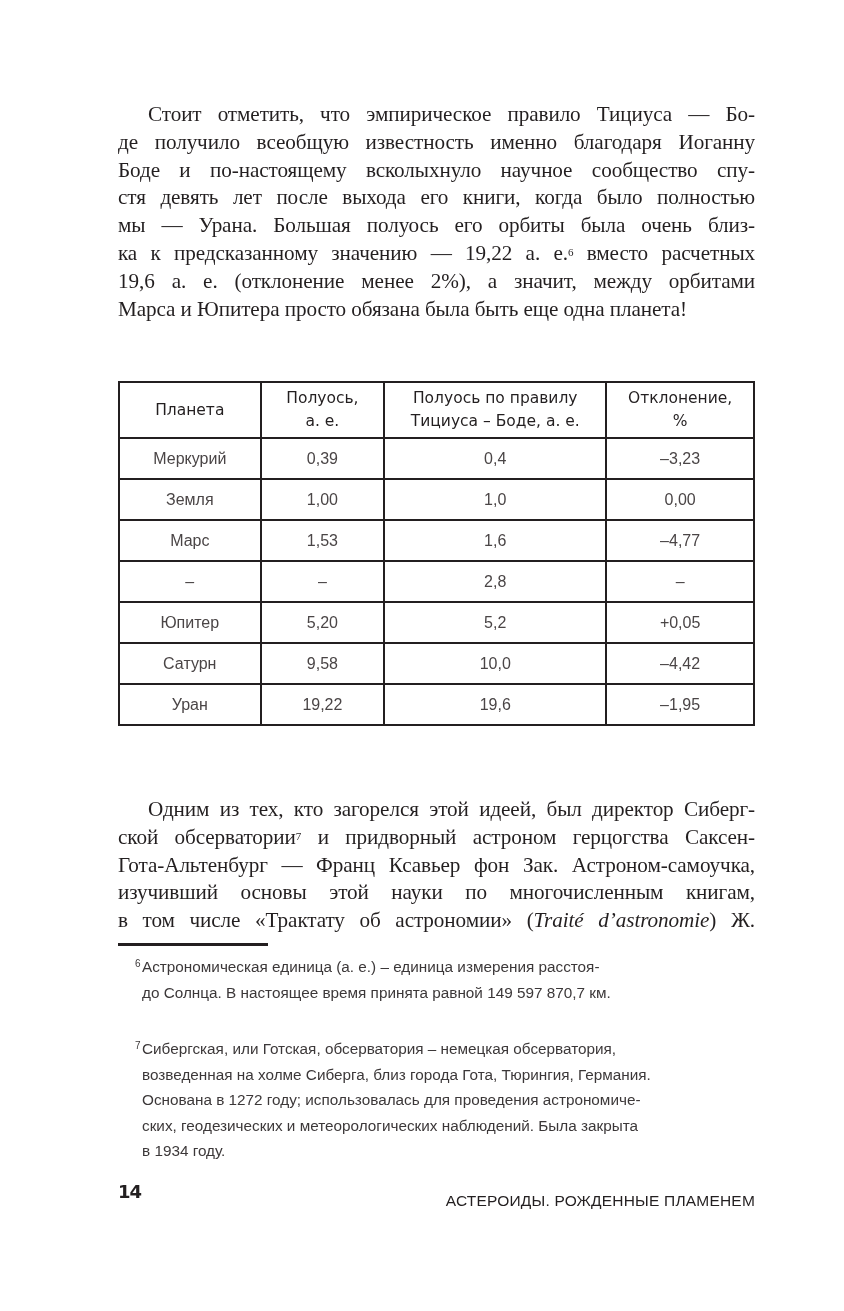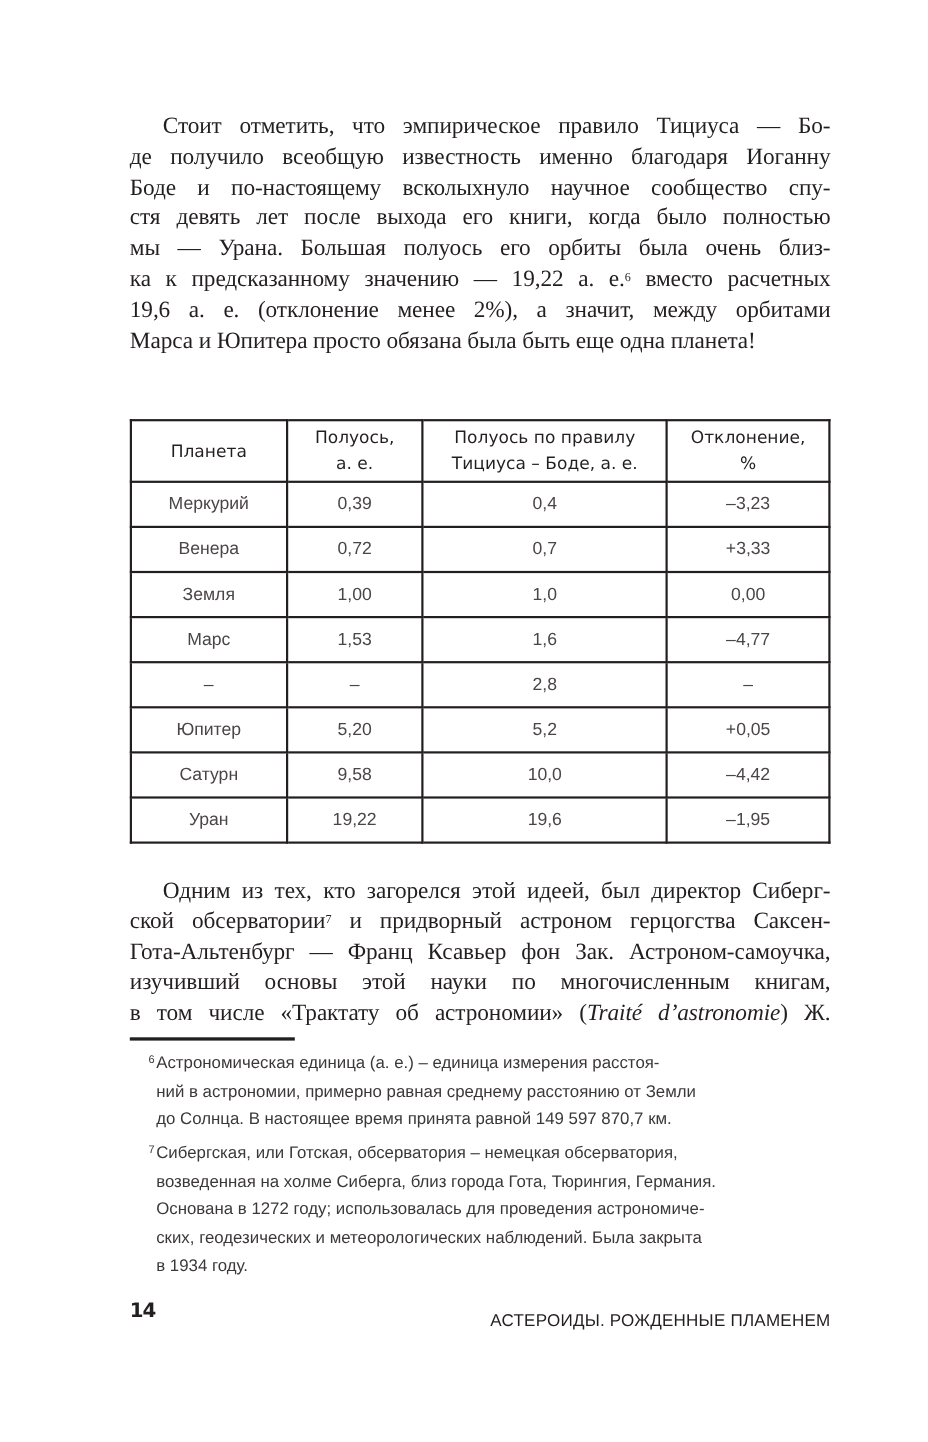--- a/index.html
+++ b/index.html
@@ -82,26 +82,20 @@
       <th><span>Полуось по правилу</span><br><span>Тициуса – Боде, а. е.</span></th>
       <th><span>Отклонение,</span><br><span>%</span></th>
     </tr>
     <tr>
       <td>Меркурий</td>
           <td>0,39</td>
           <td>0,4</td>
           <td>–3,23</td>
     </tr>
     <tr>
-      <td>Венера</td>
-          <td>0,72</td>
-          <td>0,7</td>
-          <td>+3,33</td>
-    </tr>
-    <tr>
       <td>Земля</td>
           <td>1,00</td>
           <td>1,0</td>
           <td>0,00</td>
     </tr>
     <tr>
       <td>Марс</td>
           <td>1,53</td>
           <td>1,6</td>
           <td>–4,77</td>
@@ -139,21 +133,20 @@
     <span class="line">Гота-Альтенбург — Франц Ксавьер фон Зак. Астроном-самоучка,</span>
     <span class="line">изучивший основы этой науки по многочисленным книгам,</span>
     <span class="line"><span>в том числе «Трактату об астрономии» (</span><i>Traité d’astronomie</i><span>) Ж.</span></span>
   </div>
 
   <div class="rule"></div>
 
   <div class="fn-block fn6">
     <span class="num">6</span>
     <span class="txt">Астрономическая единица (а. е.) – единица измерения расстоя-</span>
-    <span class="txt">ний в астрономии, примерно равная среднему расстоянию от Земли</span>
     <span class="txt">до Солнца. В настоящее время принята равной 149 597 870,7 км.</span>
   </div>
 
   <div class="fn-block fn7">
     <span class="num">7</span>
     <span class="txt">Сибергская, или Готская, обсерватория – немецкая обсерватория,</span>
     <span class="txt">возведенная на холме Сиберга, близ города Гота, Тюрингия, Германия.</span>
     <span class="txt">Основана в 1272 году; использовалась для проведения астрономиче-</span>
     <span class="txt">ских, геодезических и метеорологических наблюдений. Была закрыта</span>
     <span class="txt">в 1934 году.</span>

